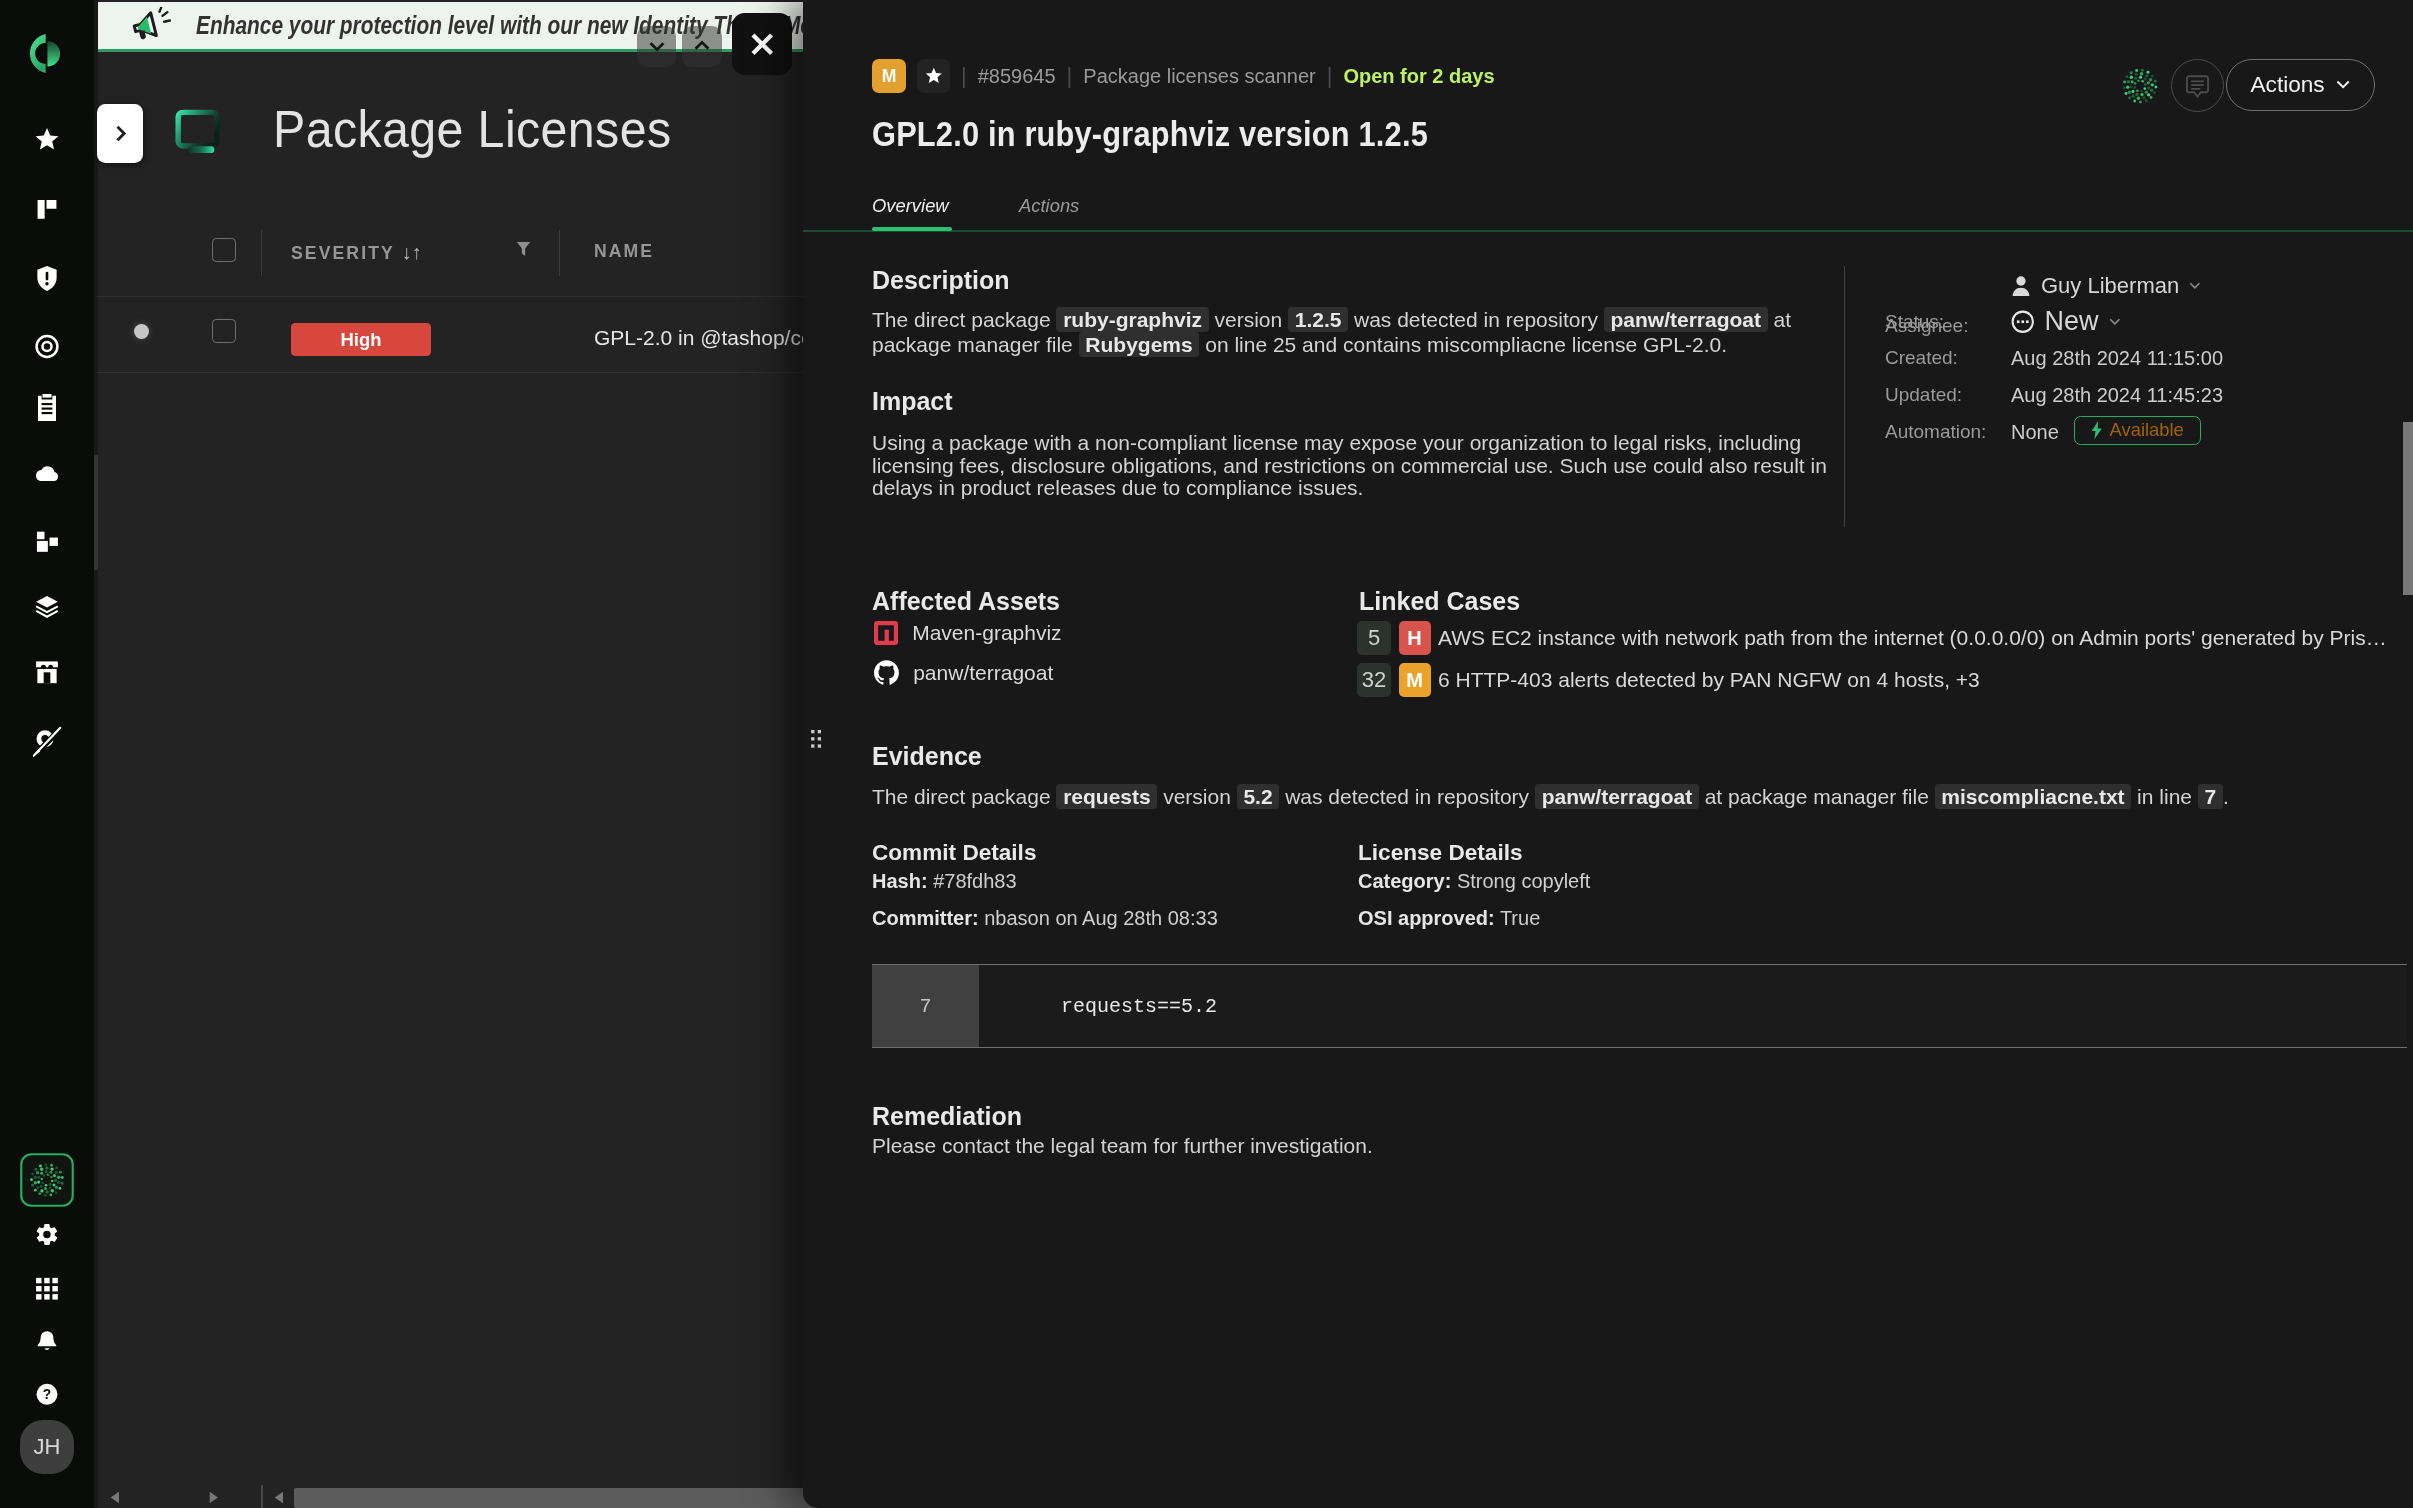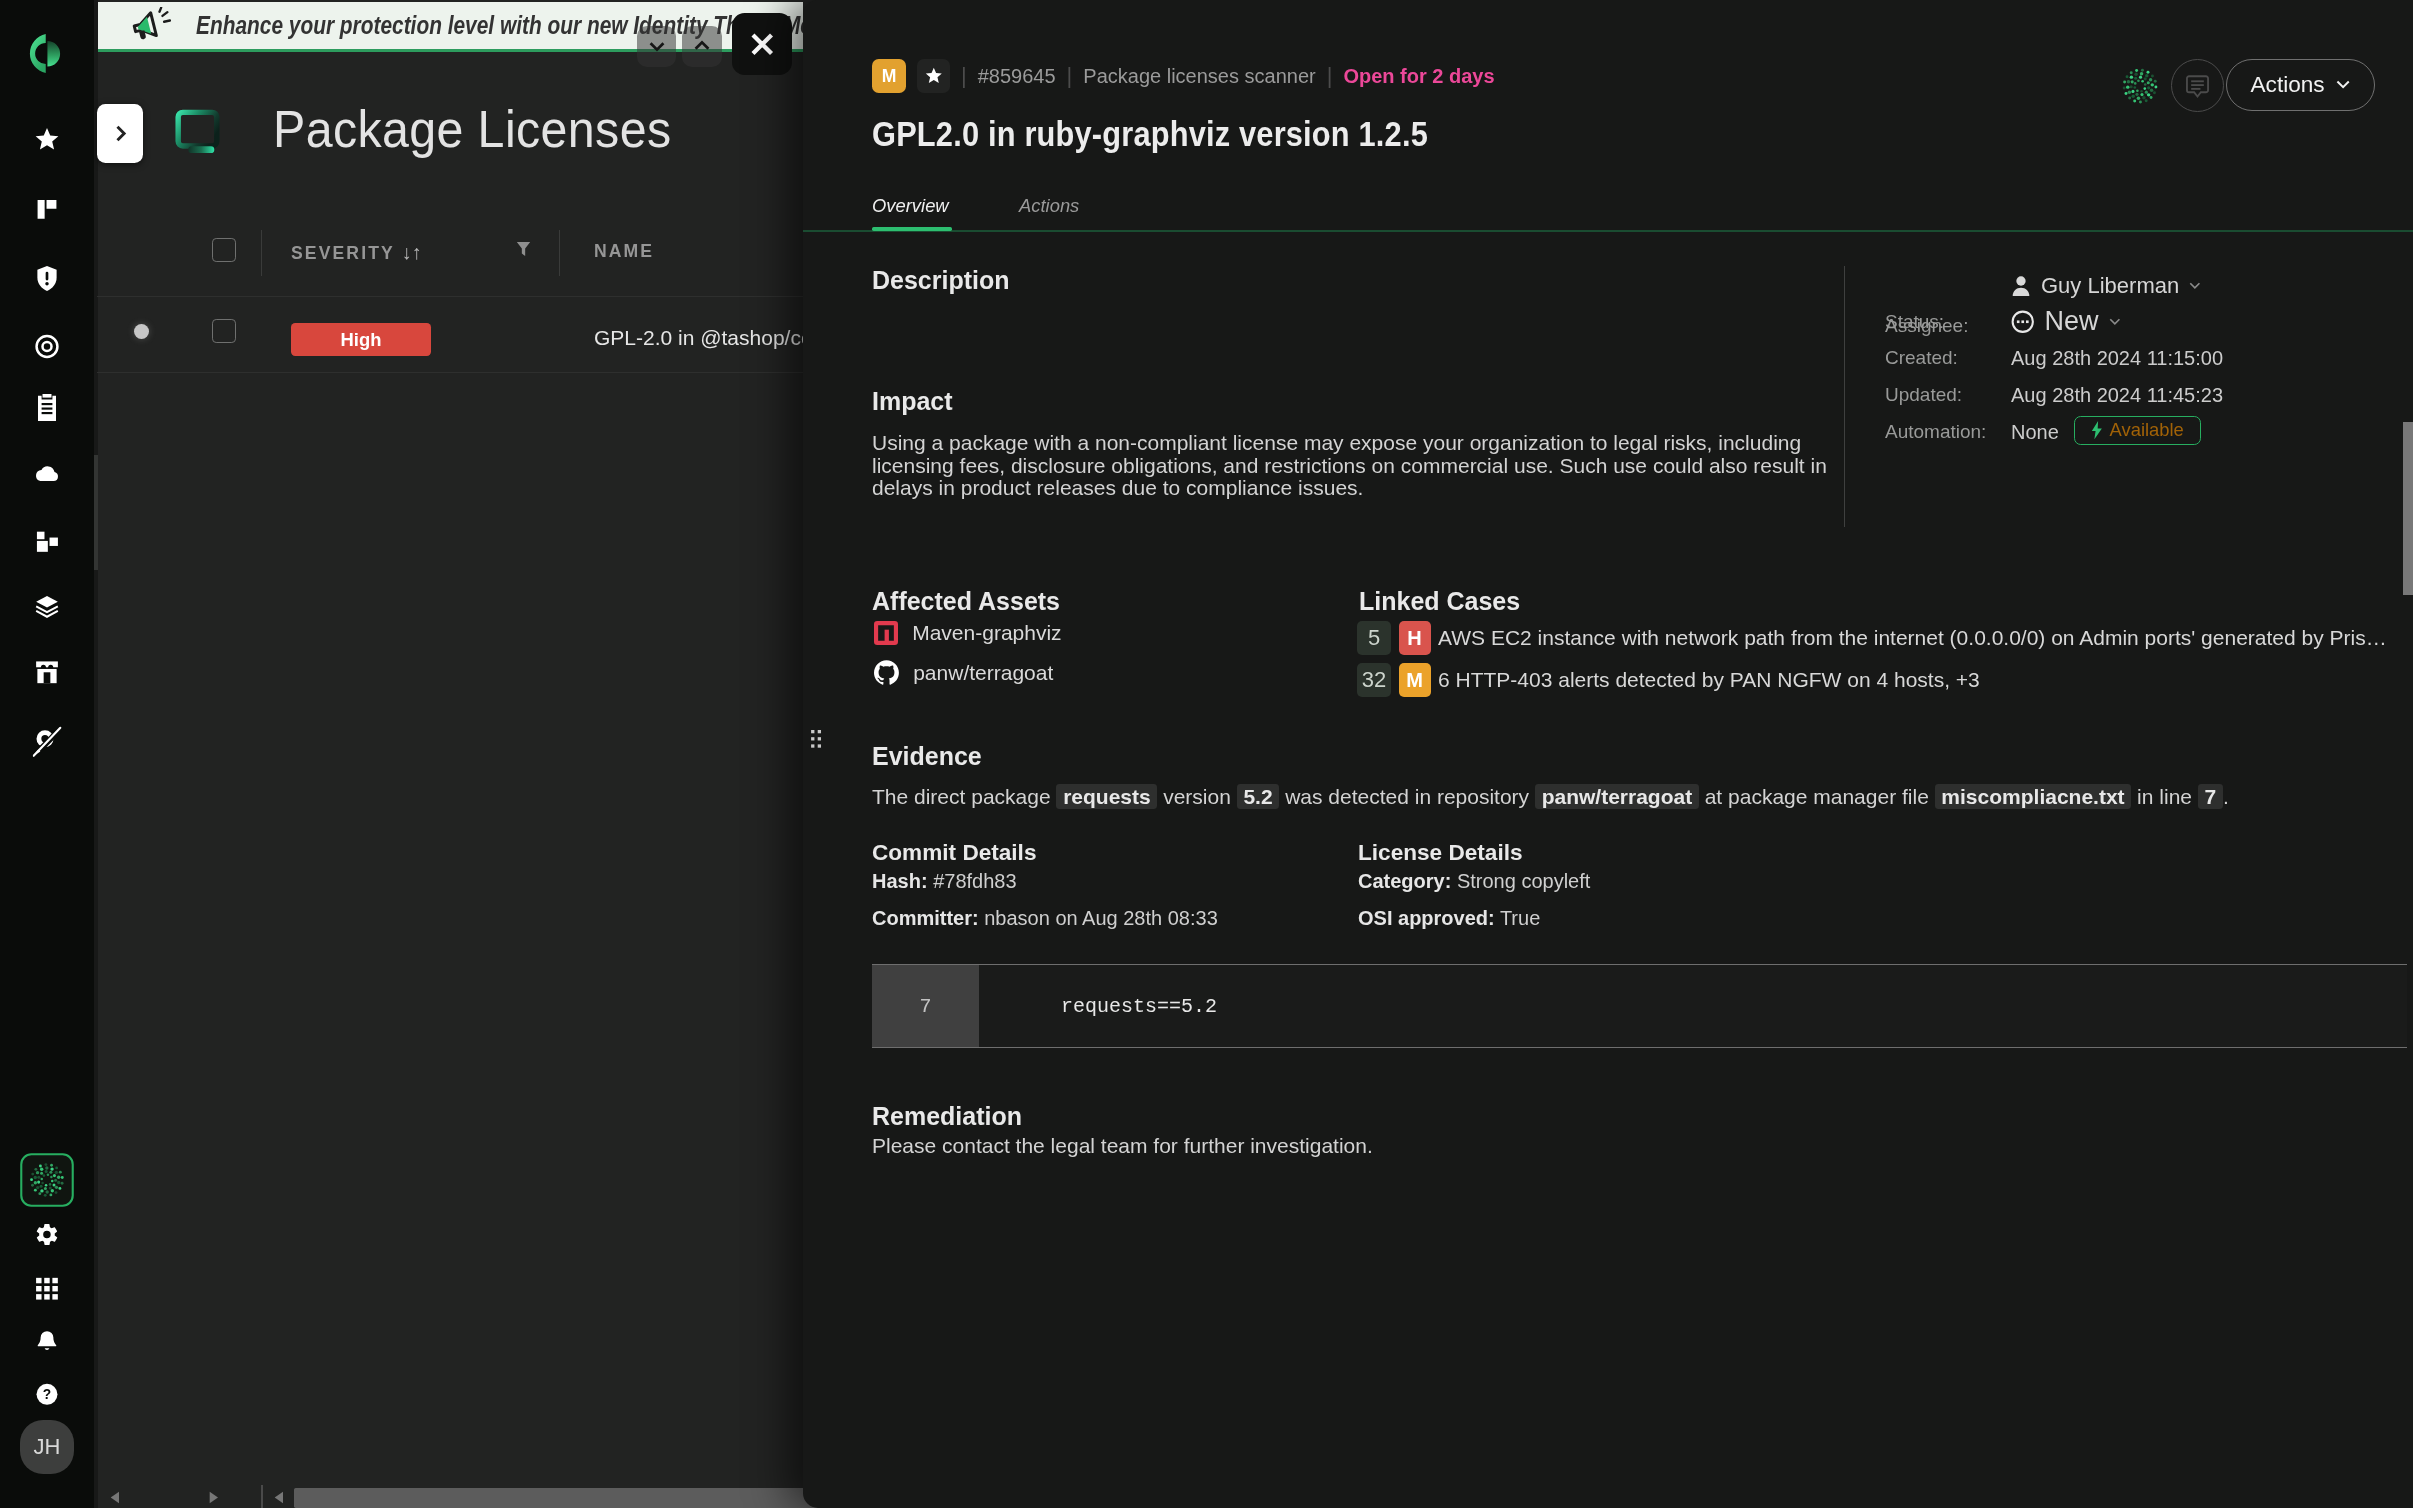--- a/index.html
+++ b/index.html
@@ -36,21 +36,21 @@
 #rowname { position:absolute; left:500px; top:326px; font-size:21px; color:#e6e6e6; white-space:nowrap; }
 
 #hthumb { position:absolute; left:200px; top:1488px; right:0; height:20px; background:#5c5c5c; border-radius:1.7px; }
 
 #drawer { position:absolute; left:803px; top:0; right:0; bottom:0; background:#171817; border-radius:15px 0 0 15px; box-shadow:-15px 0 40px rgba(0,0,0,0.55); z-index:10; }
 #drawer .hd { position:absolute; left:69px; top:59px; height:34px; display:flex; align-items:center; }
 .mbadge { width:34px; height:34px; background:#e2a12f; border-radius:6.7px; display:flex; align-items:center; justify-content:center; font-size:17.6px; font-weight:700; color:#fff; }
 .sbadge { width:33px; height:34px; background:#222322; border-radius:6.7px; display:flex; align-items:center; justify-content:center; margin-left:11px; }
 .hsep { color:#4c4c4c; font-size:22px; margin:0 11px; font-weight:300; }
 .hgray { color:#9b9b9b; font-size:20px; }
-.hopen { color:#ec4899; font-size:20px; font-weight:700; }
+.hopen { color:#bef264; font-size:20px; font-weight:700; }
 #dtitle { position:absolute; left:69px; top:114px; font-size:35px; font-weight:600; color:#ececec; letter-spacing:0.2px; transform:scaleX(0.88); transform-origin:left top; }
 .tab { position:absolute; top:195px; font-size:18.4px; font-style:italic; }
 #tline { position:absolute; left:0; right:0; top:230px; height:1.7px; background:#1a4c31; }
 #tactive { position:absolute; left:69px; top:227px; width:80px; height:4.2px; background:#2dbe70; border-radius:1.7px; }
 .h2 { position:absolute; font-size:25px; font-weight:700; color:#e9e9e9; }
 .body { position:absolute; font-size:21px; color:#d3d3d3; line-height:25px; }
 .chip { background:#2e2f2e; color:#e8e8e8; font-weight:700; border-radius:3.4px; padding:0.8px 6.7px; }
 
 #metadiv { position:absolute; left:1041px; top:266px; width:0.8px; height:261px; background:#3f403f; }
 .mlabel { position:absolute; left:1082px; font-size:19px; color:#999a99; }
@@ -410,20 +410,21 @@
           <path d="M2 2l8 8 8-8" fill="none" stroke="#f2f2f2" stroke-width="2.8"></path>
         </svg>
     </div>
   </div>
   <div id="dtitle">GPL2.0 in ruby-graphviz version 1.2.5</div>
   <div class="tab" style="left:69px; color:#efefef;">Overview</div>
   <div class="tab" style="left:216px; color:#9a9a9a;">Actions</div>
   <div id="tline"></div>
   <div id="tactive"></div>
   <div class="h2" style="left:69px; top:266px;">Description</div>
+  <div class="body" style="left:69px; top:307px; white-space:nowrap;">The direct package <span class="chip">ruby-graphviz</span> version <span class="chip">1.2.5</span> was detected in repository <span class="chip">panw/terragoat</span> at<br>package manager file <span class="chip">Rubygems</span> on line 25 and contains miscompliacne license GPL-2.0.</div>
   <div class="h2" style="left:69px; top:387px;">Impact</div>
   <div class="body" style="left:69px; top:432px; white-space:nowrap; line-height:22.6px;">Using a package with a non-compliant license may expose your organization to legal risks, including<br>licensing fees, disclosure obligations, and restrictions on commercial use. Such use could also result in<br>delays in product releases due to compliance issues.</div>
   <div id="metadiv"></div>
   <div class="mlabel" style="top:275px;margin-top:40px;">Assignee:</div>
   <div class="mlabel" style="top:311px;">Status:</div>
   <div class="mlabel" style="top:347px;">Created:</div>
   <div class="mlabel" style="top:384px;">Updated:</div>
   <div class="mlabel" style="top:421px;">Automation:</div>
   <div class="mval" style="top:273px; display:flex; align-items:center; gap:10px;" id="assigneeval">
     <svg width="20" height="22" viewBox="0 0 24 26">

